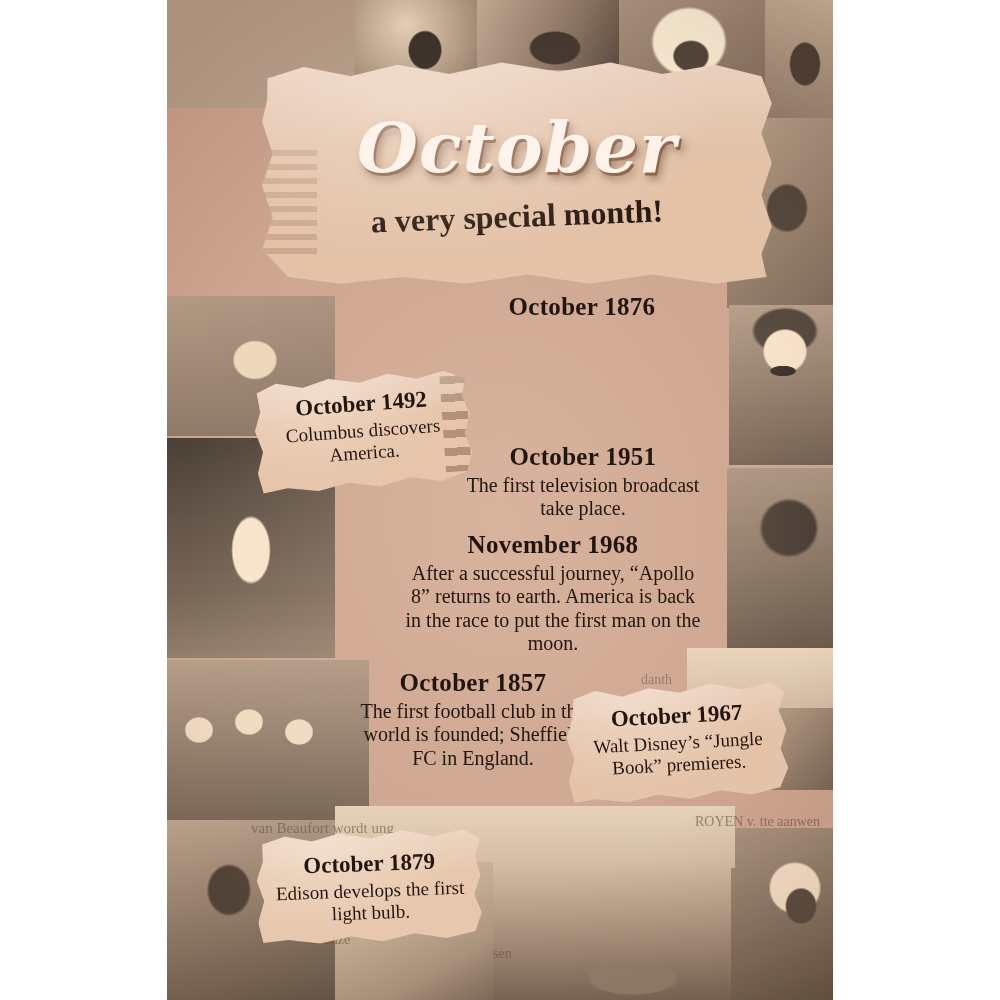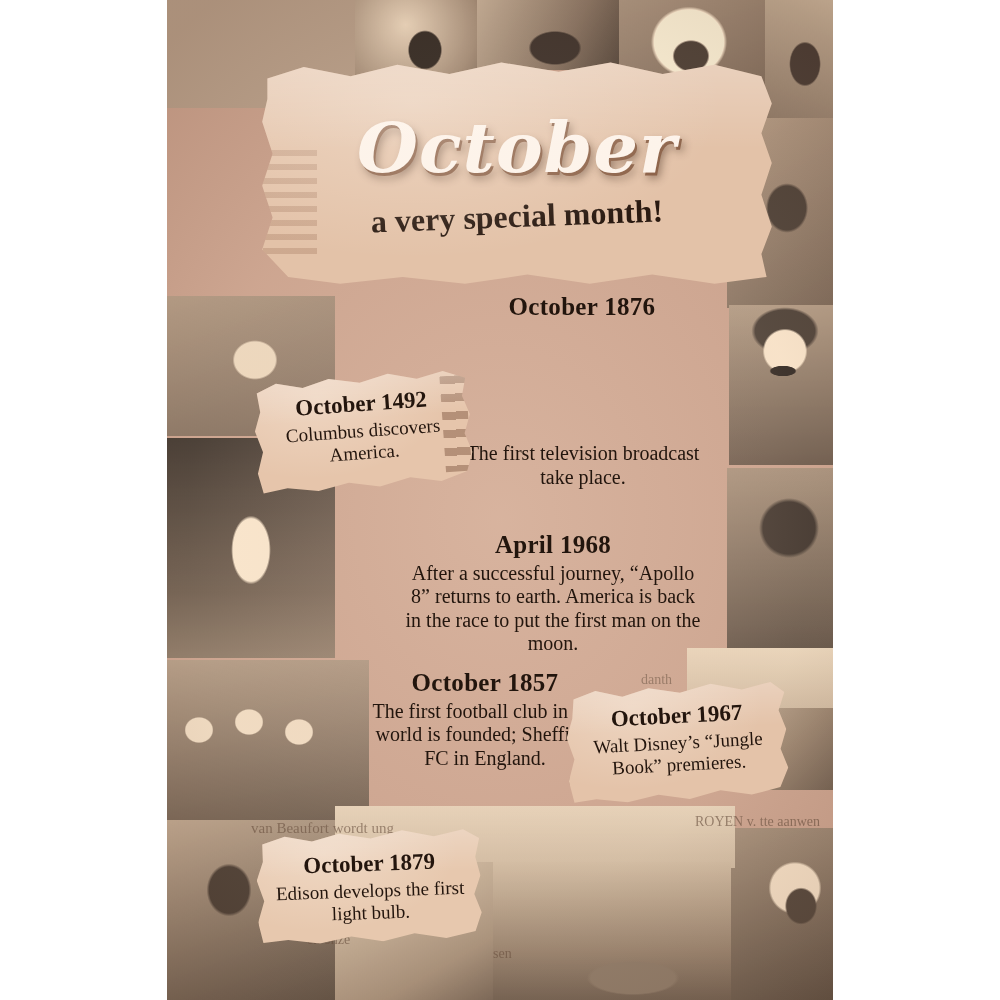--- a/index.html
+++ b/index.html
@@ -356,29 +356,30 @@
       <div class="strip"></div>
       <div id="month-title">October</div>
       <div id="month-sub">a very special month!</div>
     </div>
 
     <div class="fact" style="left:290px; top:292px; width:250px;">
       <div class="yr">October 1876</div>
     </div>
 
     <div class="fact" style="left:296px; top:442px; width:240px;">
+      <div class="yr">October 1951</div>
       <div class="tx">The first television broadcast take place.</div>
     </div>
 
     <div class="fact" style="left:236px; top:530px; width:300px;">
-      <div class="yr">April 1968</div>
+      <div class="yr">November 1968</div>
       <div class="tx">After a successful journey, “Apollo 8” returns to earth. America is back in the race to put the first man on the moon.</div>
     </div>
 
-    <div class="fact" style="left:204px; top:668px; width:228px;">
+    <div class="fact" style="left:192px; top:668px; width:228px;">
       <div class="yr">October 1857</div>
       <div class="tx">The first football club in the world is founded; Sheffield FC in England.</div>
     </div>
 
     <div class="torn note" id="note-1492">
       <div class="film"></div>
       <div class="note-body" style="top:18px;">
         <div class="yr">October 1492</div>
         <div class="tx">Columbus discovers America.</div>
       </div>

